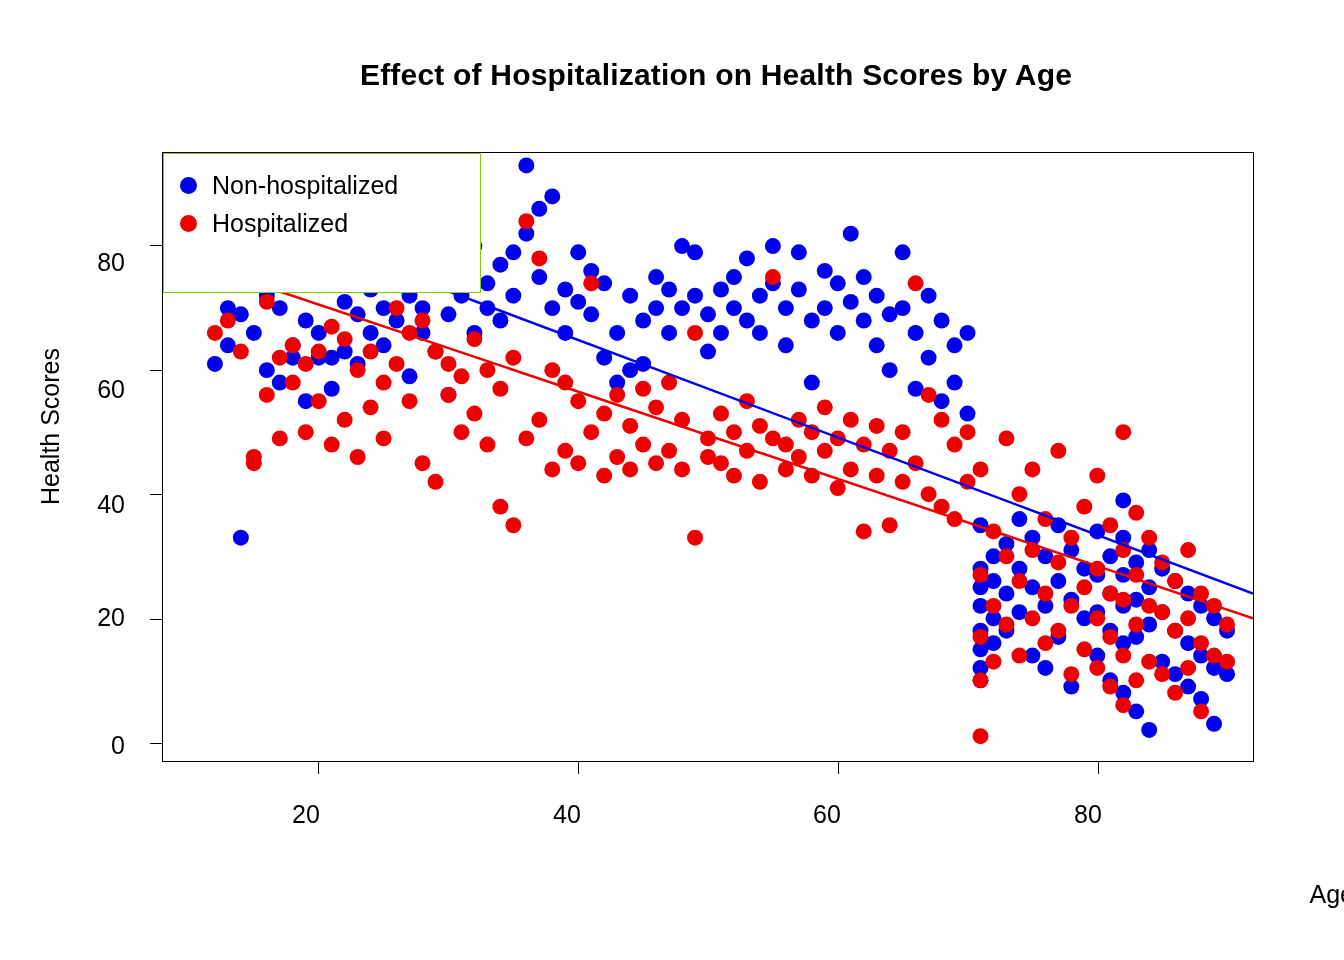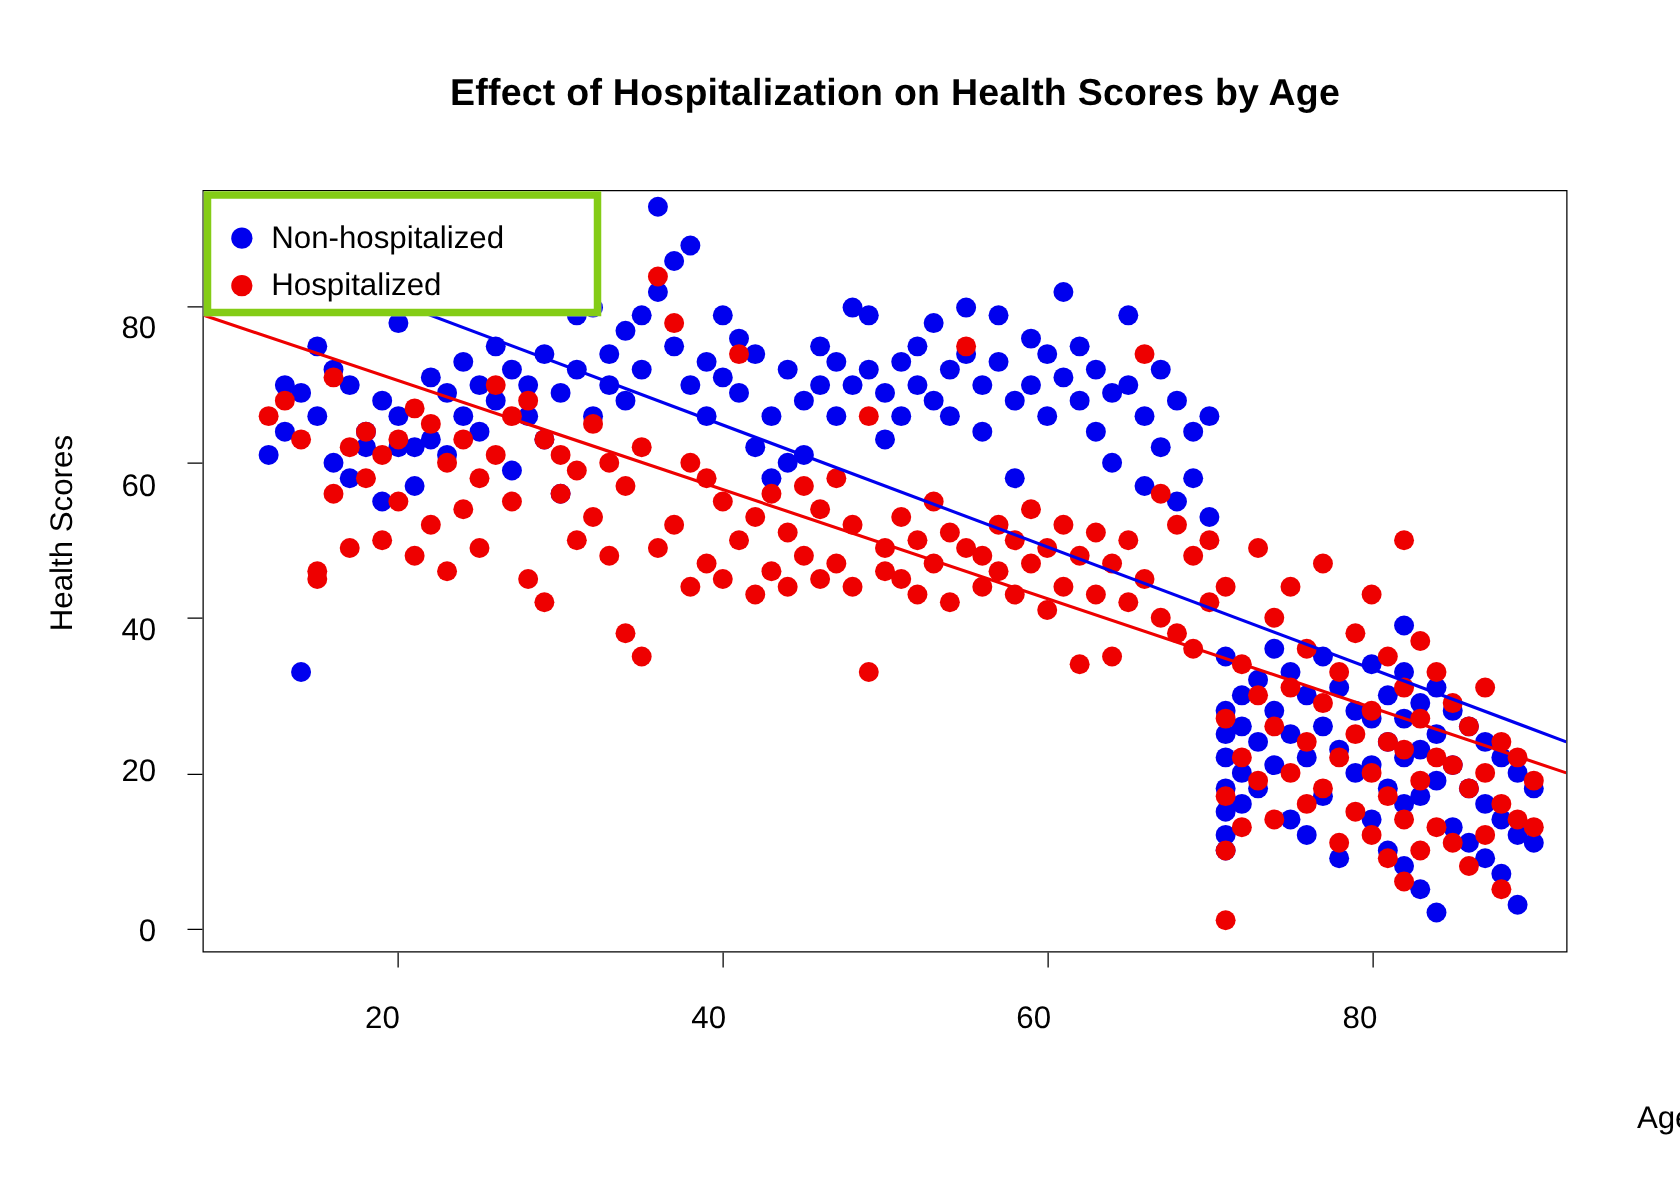--- a/index.html
+++ b/index.html
@@ -42,23 +42,23 @@
     left: 0;
     top: 0;
     width: 100%;
     height: 100%;
   }
   #legend {
     position: absolute;
     left: 163px;
     top: 153px;
     width: 318px;
-    height: 100px;
+    height: 140px;
     background: #ffffff;
-    border: 6px solid #84cc16;
+    border: 1px solid #84cc16;
     box-sizing: border-box;
   }
   .legend-row {
     position: absolute;
     left: 16px;
     height: 34px;
     display: flex;
     align-items: center;
   }
   .legend-row.r0 { top: 14px; }

